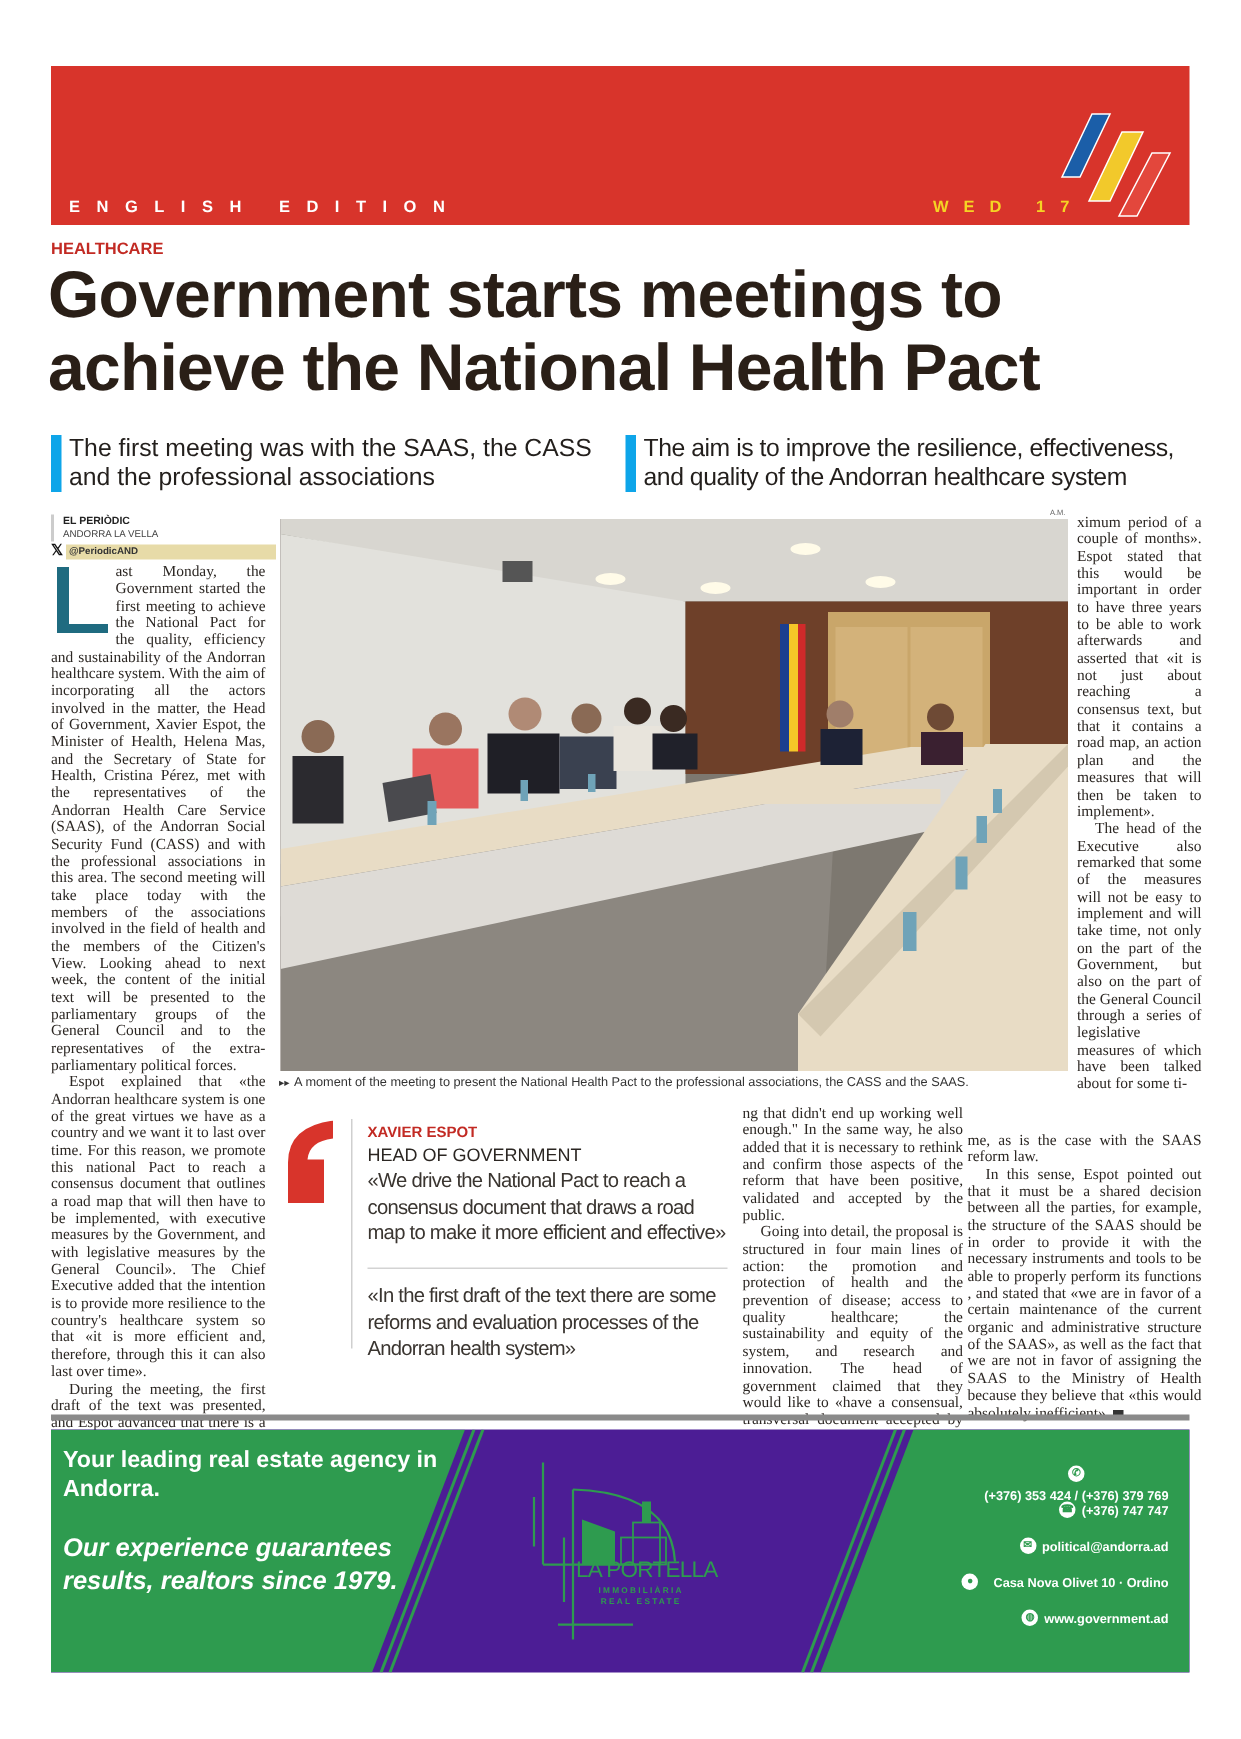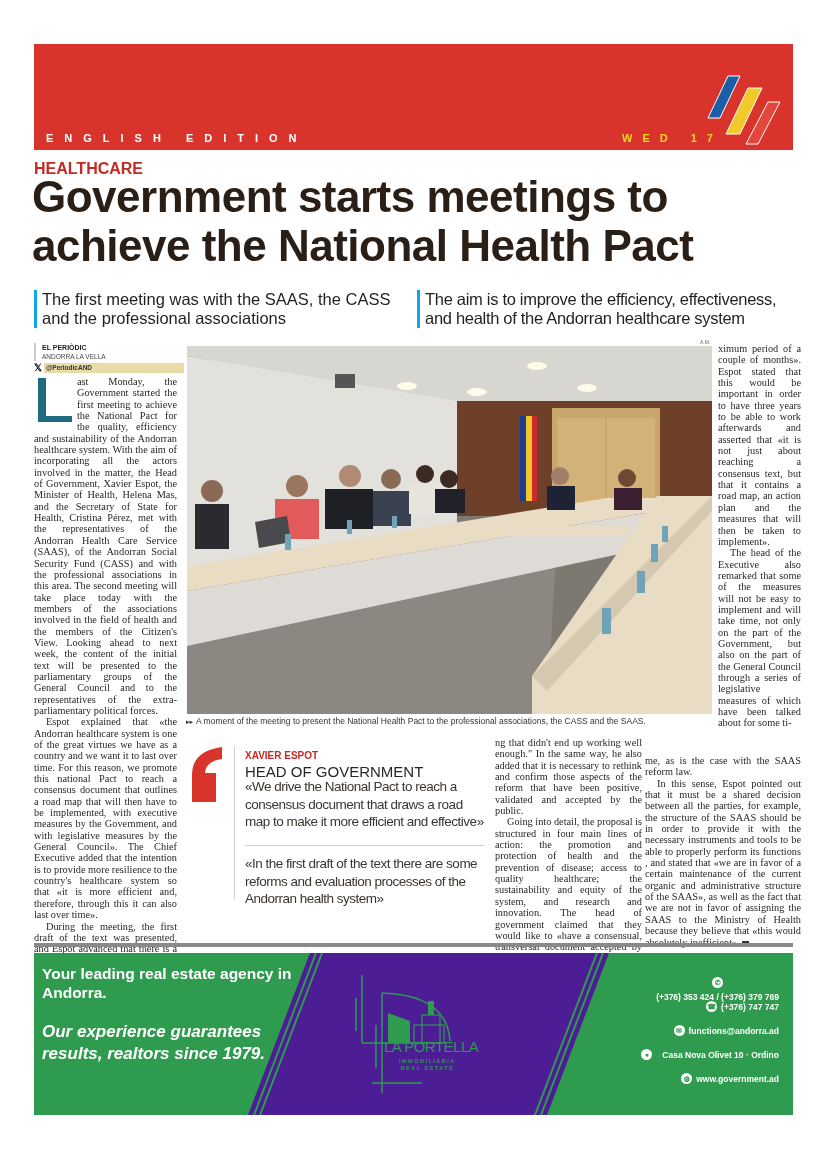--- a/index.html
+++ b/index.html
@@ -6,24 +6,24 @@
   html, body { width: 827px; height: 1159px; background: #ffffff; overflow: hidden; }
   body { position: relative; font-family: "Liberation Sans", sans-serif; color: #231f1c; }
 
   
   .masthead { position: absolute; left: 34px; top: 44px; width: 759px; height: 106px; background: #d8342b; }
   .mast-title { position: absolute; left: 8px; top: -6px; font-family: "Liberation Sans", sans-serif; font-weight: bold; font-size: 78px; letter-spacing: -3px; color: #ffffff; white-space: nowrap; }
   .mast-edition { position: absolute; left: 12px; top: 88px; font-weight: bold; font-size: 11px; letter-spacing: 11px; color: #ffffff; }
   .mast-date { position: absolute; left: 588px; top: 88px; font-weight: bold; font-size: 11px; letter-spacing: 10px; color: #f5d424; }
   .flag-icon { position: absolute; left: 672px; top: 28px; width: 80px; height: 76px; }
 
-  .section-label { position: absolute; left: 34px; top: 160px; font-weight: bold; font-size: 16px; color: #c22a23; letter-spacing: 0px; }
+  .section-label { position: absolute; left: 34px; top: 160px; font-weight: bold; font-size: 11px; color: #c22a23; letter-spacing: 0px; }
   .headline { position: absolute; left: 32px; top: 172px; width: 770px; font-weight: bold; font-size: 44px; line-height: 49px; letter-spacing: -0.5px; color: #2a1f17; }
 
-  .subhead { position: absolute; top: 290px; font-size: 16.5px; line-height: 19px; color: #231f1c; border-left: 3px solid #0ea5e9; padding-left: 5px; }
+  .subhead { position: absolute; top: 290px; font-size: 16.5px; line-height: 19px; color: #231f1c; border-left: 7px solid #0ea5e9; padding-left: 5px; }
   .subhead.left { left: 34px; width: 370px; }
   .subhead.right { left: 417px; width: 385px; letter-spacing: -0.3px; }
 
   
   .byline { position: absolute; left: 34px; top: 343px; width: 150px; }
   .byline-author { display:block; font-weight: bold; font-size: 7px; color:#222; padding-left: 6px; border-left: 2px solid #ccc; line-height: 9px;}
   .byline-place { display:block; font-size: 6.5px; color:#444; padding-left: 6px; border-left: 2px solid #ccc; line-height: 9px;}
   .twitter { display:flex; align-items:center; margin-top: 2px; height: 10px; }
   .x-icon { width: 10px; font-weight: bold; font-size: 10px; color:#111; line-height:10px; }
   .handle { flex:1; background: #e7dba8; font-size: 6.5px; font-weight: bold; color:#333; height: 10px; line-height:10px; padding-left: 2px; }
@@ -42,21 +42,21 @@
 
   .photo { position: absolute; left: 187px; top: 346px; width: 525px; height: 368px; overflow: hidden; background: #8f8a82; }
   .photo-credit { position: absolute; left: 700px; top: 339px; font-size: 5px; color:#666; }
   .caption { position: absolute; left: 186px; top: 716px; font-size: 8.5px; color: #333; white-space: nowrap; }
   .caption .arrows { color:#333; font-size:7px; margin-right:3px; }
 
   
   .quote-mark { position: absolute; left: 192px; top: 747px; width: 30px; height: 55px; }
   .quote-rule { position: absolute; left: 234px; top: 746px; width: 1px; height: 153px; background: #cfcfcf; }
   .quote-name { position: absolute; left: 245px; top: 750px; font-weight: bold; font-size: 10px; color: #c22a23; }
-  .quote-role { position: absolute; left: 245px; top: 763px; font-size: 15px; color: #2b2622; text-align: center; }
+  .quote-role { position: absolute; left: 245px; top: 763px; font-size: 12px; color: #2b2622; text-align: center; }
   .quote-text { position: absolute; left: 245px; width: 240px; font-size: 13.5px; line-height: 17.5px; color: #3a3530; letter-spacing: -0.5px; }
   .q1 { top: 778px; }
   .q2 { top: 855px; }
   .quote-divider { position: absolute; left: 245px; top: 845px; width: 240px; height: 1px; background: #d3d3d3; }
 
   .endmark { display:inline-block; width:7px; height:5px; background:#333; vertical-align: middle; }
 
   
   .ad-top-rule { position: absolute; left: 34px; top: 943px; width: 759px; height: 4px; background: #8a8a8a; }
   .ad { position: absolute; left: 34px; top: 953px; width: 759px; height: 162px; background: #4c1d95; overflow: hidden; }
@@ -80,21 +80,21 @@
     <polygon points="22,4 34,4 14,46 2,46" fill="#1b5ea8" stroke="#ffffff" stroke-width="1"></polygon>
     <polygon points="42,16 56,16 34,62 20,62" fill="#f2c92b" stroke="#ffffff" stroke-width="1"></polygon>
     <polygon points="62,30 74,30 52,72 40,72" fill="#e3473c" stroke="#ffffff" stroke-width="1"></polygon>
   </svg>
 </div>
 
 <div class="section-label">HEALTHCARE</div>
 <h1 class="headline">Government starts meetings to achieve the National Health Pact</h1>
 
 <div class="subhead left">The first meeting was with the SAAS, the CASS and the professional associations</div>
-<div class="subhead right">The aim is to improve the efficiency, effectiveness, and health of the Andorran healthcare system</div>
+<div class="subhead right">The aim is to improve the resilience, effectiveness, and quality of the Andorran healthcare system</div>
 
 <div class="byline">
   <span class="byline-author">EL PERIÒDIC</span>
   <span class="byline-place">ANDORRA LA VELLA</span>
   <div class="twitter">
     <span class="x-icon">𝕏</span>
     <span class="handle">@PeriodicAND</span>
   </div>
 </div>
 
@@ -248,21 +248,21 @@
   <div class="contact" style="top: 48px;">
     <span class="c-icon">
         <span>☎</span>
       </span>
     <span>(+376) 747 747</span>
   </div>
   <div class="contact" style="top: 72px;">
     <span class="c-icon">
         <span>✉</span>
       </span>
-    <span>functions@andorra.ad</span>
+    <span>political@andorra.ad</span>
   </div>
   <div class="contact" style="top: 96px;">
     <span class="c-icon">
         <span>●</span>
       </span>
     <span style="margin-left:6px">Casa Nova Olivet 10 · Ordino</span>
   </div>
   <div class="contact" style="top: 120px;">
     <span class="c-icon">
         <span>◍</span>

